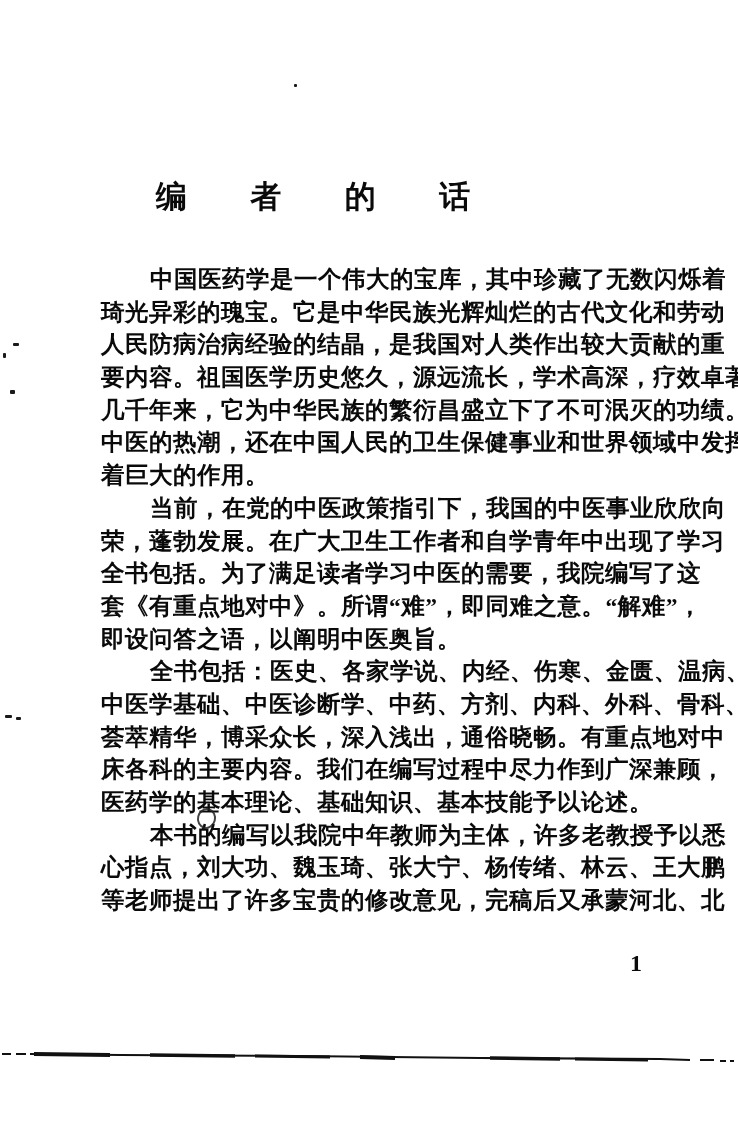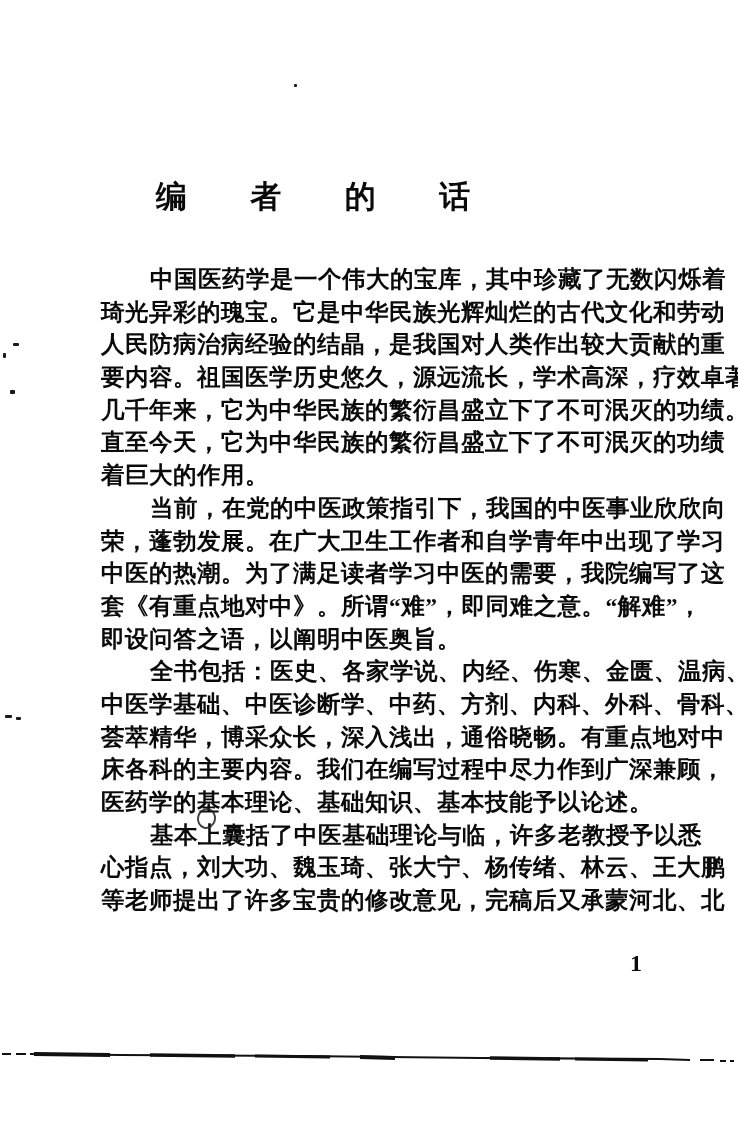--- a/index.html
+++ b/index.html
@@ -63,33 +63,33 @@
 <div class="page">
 
   <div class="doc-title">编  者  的  话</div>
 
   <div class="text-body">
       <div class="line indent">中国医药学是一个伟大的宝库，其中珍藏了无数闪烁着</div>
       <div class="line">琦光异彩的瑰宝。它是中华民族光辉灿烂的古代文化和劳动</div>
       <div class="line">人民防病治病经验的结晶，是我国对人类作出较大贡献的重</div>
       <div class="line">要内容。祖国医学历史悠久，源远流长，学术高深，疗效卓著。</div>
       <div class="line">几千年来，它为中华民族的繁衍昌盛立下了不可泯灭的功绩。</div>
-      <div class="line">直至今天，它为中华民族的繁衍昌盛立下了不可泯灭的功绩</div>
+      <div class="line">中医的热潮，还在中国人民的卫生保健事业和世界领域中发挥</div>
       <div class="line short">着巨大的作用。</div>
       <div class="line indent">当前，在党的中医政策指引下，我国的中医事业欣欣向</div>
       <div class="line">荣，蓬勃发展。在广大卫生工作者和自学青年中出现了学习</div>
-      <div class="line">中医的热潮。为了满足读者学习中医的需要，我院编写了这</div>
+      <div class="line">全书包括。为了满足读者学习中医的需要，我院编写了这</div>
       <div class="line">套《有重点地对中》。所谓“难”，即同难之意。“解难”，</div>
       <div class="line short">即设问答之语，以阐明中医奥旨。</div>
       <div class="line indent">全书包括：医史、各家学说、内经、伤寒、金匮、温病、</div>
       <div class="line">中医学基础、中医诊断学、中药、方剂、内科、外科、骨科、</div>
       <div class="line">荟萃精华，博采众长，深入浅出，通俗晓畅。有重点地对中</div>
       <div class="line">床各科的主要内容。我们在编写过程中尽力作到广深兼顾，</div>
       <div class="line short">医药学的基本理论、基础知识、基本技能予以论述。</div>
-      <div class="line indent">基本上囊括了中医基础理论与临，许多老教授予以悉</div>
+      <div class="line indent">本书的编写以我院中年教师为主体，许多老教授予以悉</div>
       <div class="line">心指点，刘大功、魏玉琦、张大宁、杨传绪、林云、王大鹏</div>
       <div class="line">等老师提出了许多宝贵的修改意见，完稿后又承蒙河北、北</div>
     </div>
 
   <div class="page-number">1</div>
 
   <div class="speck" style="left:294px;top:84px;width:3px;height:3px;"></div>
   <div class="speck" style="left:13px;top:343px;width:6px;height:3px;"></div>
   <div class="speck" style="left:3px;top:353px;width:3px;height:5px;"></div>
   <div class="speck" style="left:10px;top:390px;width:5px;height:4px;"></div>

